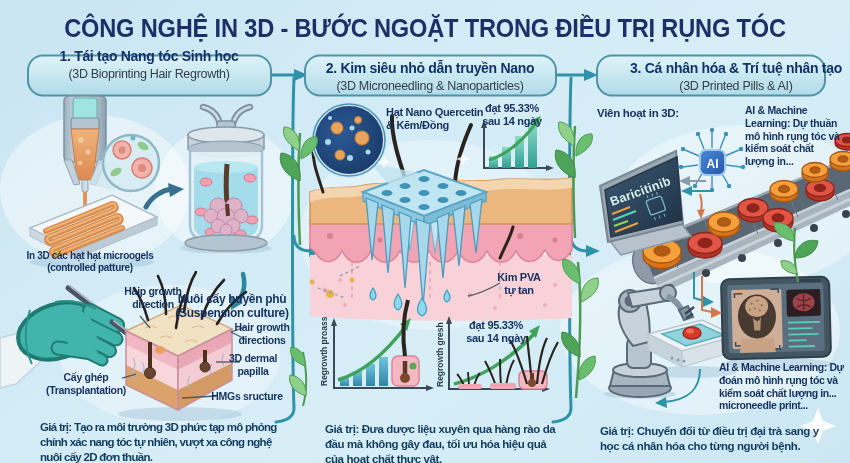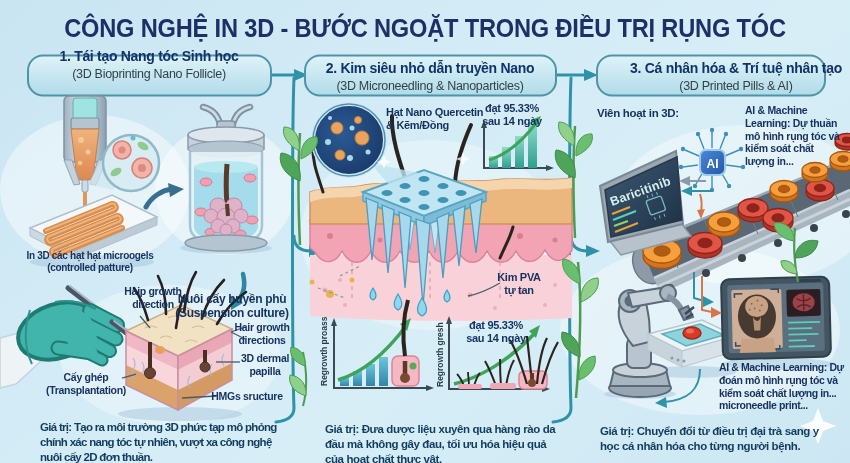--- a/index.html
+++ b/index.html
@@ -606,29 +606,29 @@
 </g>
 <g fill="#ffffff" opacity="0.95">
  <path d="M818,408 L823,421 L836,426 L823,431 L818,444 L813,431 L800,426 L813,421 Z"></path>
  <path d="M384,155 l2,5 5,2 -5,2 -2,5 -2,-5 -5,-2 5,-2 Z" opacity="0.8"></path>
  <path d="M463,152 l2,5 5,2 -5,2 -2,5 -2,-5 -5,-2 5,-2 Z" opacity="0.8"></path>
 </g>
 </svg>
 
 <div class="t" id="title" style="left:0;top:13px;width:850px;text-align:center;font-size:25px;color:#1d2f66;letter-spacing:-0.2px;transform:scaleX(0.945);transform-origin:425px 0;">CÔNG NGHỆ IN 3D - BƯỚC NGOẶT TRONG ĐIỀU TRỊ RỤNG TÓC</div>
 
-<div class="t ctr" style="left:149px;top:48px;font-size:14px;color:#12326b;">1. Tái tạo Nang tóc Sinh học<br><span style="font-weight:normal;font-size:12.5px;color:#333f48;">(3D Bioprinting Nano Follicle)</span></div>
+<div class="t ctr" style="left:149px;top:48px;font-size:14px;color:#12326b;">1. Tái tạo Nang tóc Sinh học<br><span style="font-weight:normal;font-size:12.5px;color:#333f48;">(3D Bioprinting Hair Regrowth)</span></div>
 <div class="t ctr" style="left:430px;top:60px;font-size:14px;color:#12326b;">2. Kim siêu nhỏ dẫn truyền Nano<br><span style="font-weight:normal;font-size:12.5px;color:#333f48;">(3D Microneedling &amp; Nanoparticles)</span></div>
 <div class="t ctr" style="left:736px;top:60px;font-size:14px;color:#12326b;">3. Cá nhân hóa &amp; Trí tuệ nhân tạo<br><span style="font-weight:normal;font-size:12.5px;color:#333f48;">(3D Printed Pills &amp; AI)</span></div>
 
 <div class="t ctr" style="left:90px;top:250px;font-size:10px;">In 3D các hạt hạt microogels<br>(controlled patture)</div>
 <div class="t ctr" style="left:232px;top:248px;font-size:12px;margin-top:44px;">Nuôi cấy huyền phù<br>(Suspension culture)</div>
 <div class="t ctr" style="left:137px;top:285px;font-size:10.5px;margin-left:16px;">Haip growth<br>direction</div>
 <div class="t ctr" style="left:262px;top:321px;font-size:10.5px;">Hair growth<br>directions</div>
-<div class="t ctr" style="left:253px;top:352px;font-size:10.5px;margin-left:12px;">3D dermal<br>papilla</div>
+<div class="t ctr" style="left:253px;top:352px;font-size:10.5px;">3D dermal<br>papilla</div>
 <div class="t ctr" style="left:86px;top:371px;font-size:10.5px;">Cấy ghép<br>(Transplantation)</div>
 <div class="t ctr" style="left:247px;top:390px;font-size:10.5px;">HMGs sructure</div>
 <div class="gt" style="left:40px;top:412px;letter-spacing:-0.7px;">Giá trị: Tạo ra môi trường 3D phức tạp mô phỏng<br>chính xác nang tóc tự nhiên, vượt xa công nghệ<br>nuôi cấy 2D đơn thuần.</div>
 
 <div class="t" style="left:386px;top:106px;font-size:11px;">Hạt Nano Quercetin<br>&amp; Kẽm/Đồng</div>
 <div class="t ctr" style="left:512px;top:102px;font-size:11px;">đạt 95.33%<br>sau 14 ngày</div>
 <div class="t ctr" style="left:519px;top:271px;font-size:11px;">Kim PVA<br>tự tan</div>
 <div class="t ctr" style="left:496px;top:319px;font-size:11px;">đạt 95.33%<br>sau 14 ngày</div>
 <div class="gt" style="left:325px;top:414px;">Giá trị: Đưa dược liệu xuyên qua hàng rào da<br>đầu mà không gây đau, tối ưu hóa hiệu quả<br>của hoạt chất thực vật.</div>
 

